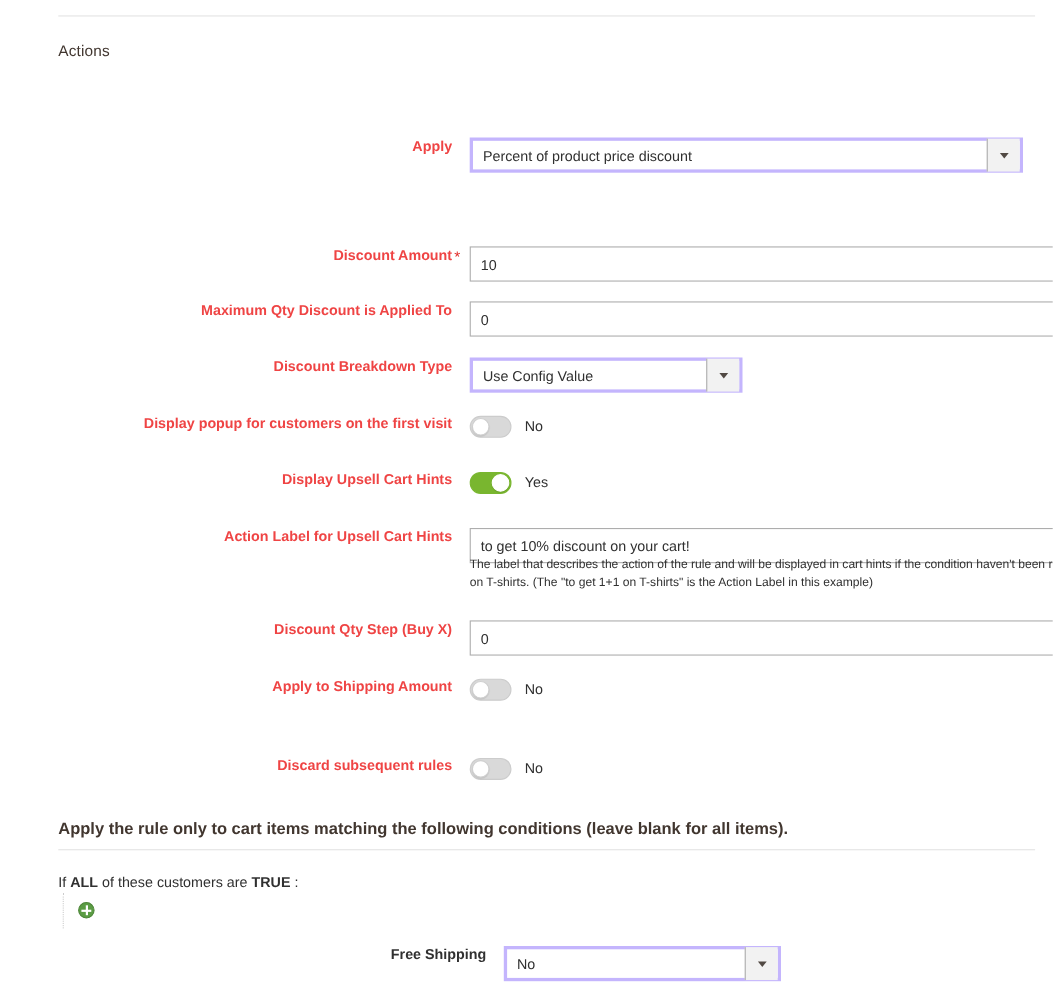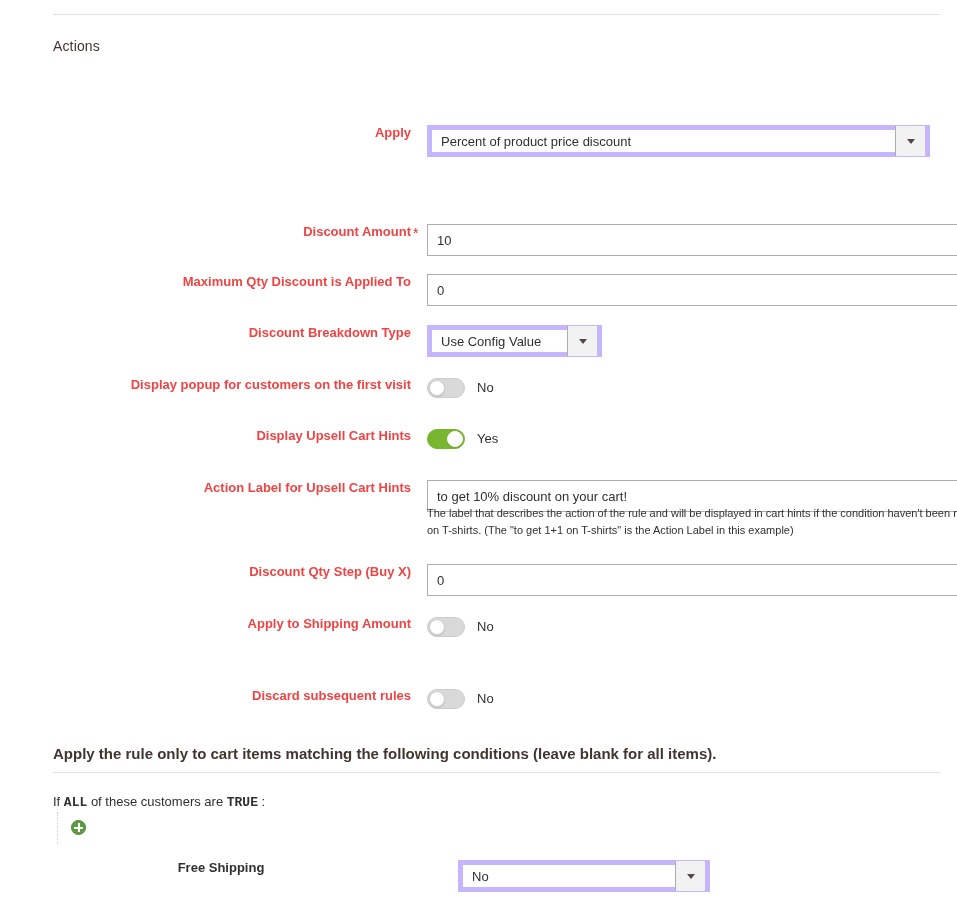--- a/index.html
+++ b/index.html
@@ -76,21 +76,21 @@
     line-height: 30px;
     outline: none;
     display: block;
   }
   .text-input.wide-clip { width: 700px; }   
 
   
   .select {
     position: relative;
     height: 32px;
-    border: 5px solid #c4b5fd;
+    border: 3px solid #c4b5fd;
     background: #ffffff;
     display: flex;
     align-items: center;
     cursor: pointer;
   }
   .select .sel-value {
     flex: 1 1 auto;
     font-size: 13px;
     color: #303030;
     padding: 0 9px;
@@ -108,21 +108,21 @@
     justify-content: center;
   }
   .select .sel-arrow::after {
     content: "";
     width: 0; height: 0;
     border-left: 4px solid transparent;
     border-right: 4px solid transparent;
     border-top: 5px solid #514943;
   }
   .select.apply-sel    { width: 503px; }
-  .select.breakdown-sel{ width: 175px; }
+  .select.breakdown-sel{ width: 248px; }
   .select.freeship-sel { width: 252px; }
 
   
   .toggle-wrap {
     display: flex;
     align-items: center;
     height: 22px;
   }
   .toggle {
     width: 38px; height: 20px;
@@ -181,21 +181,21 @@
     width: 888px; height: 1px;
     background: #e3e3e3;
   }
   .cond-sentence {
     position: absolute;
     left: 53px; top: 794px;
     font-size: 13px;
     color: #303030;
     line-height: 16px;
   }
-  .cond-sentence b { font-weight: bold; font-family: Liberation Mono, monospace; }
+  .cond-sentence b { font-weight: bold; }
   .cond-children {
     position: absolute;
     left: 57px; top: 812px;
     padding-left: 18px;
     border-left: 1px dotted #cccccc;
     height: 32px;
   }
   .add-btn {
     position: absolute;
     left: 71px; top: 820px;
@@ -219,21 +219,21 @@
     position: absolute;
     left: 6.5px; top: 3px;
     width: 2px; height: 9px;
     background: #ffffff;
   }
 
   .freeship-label {
     position: absolute;
     left: 0; top: 0;
     width: 442px;
-    text-align: center;
+    text-align: right;
     font-size: 13px;
     font-weight: bold;
     color: #303030;
     line-height: 16px;
   }
 </style>
 </head>
 <body>
 
 <div class="page">

